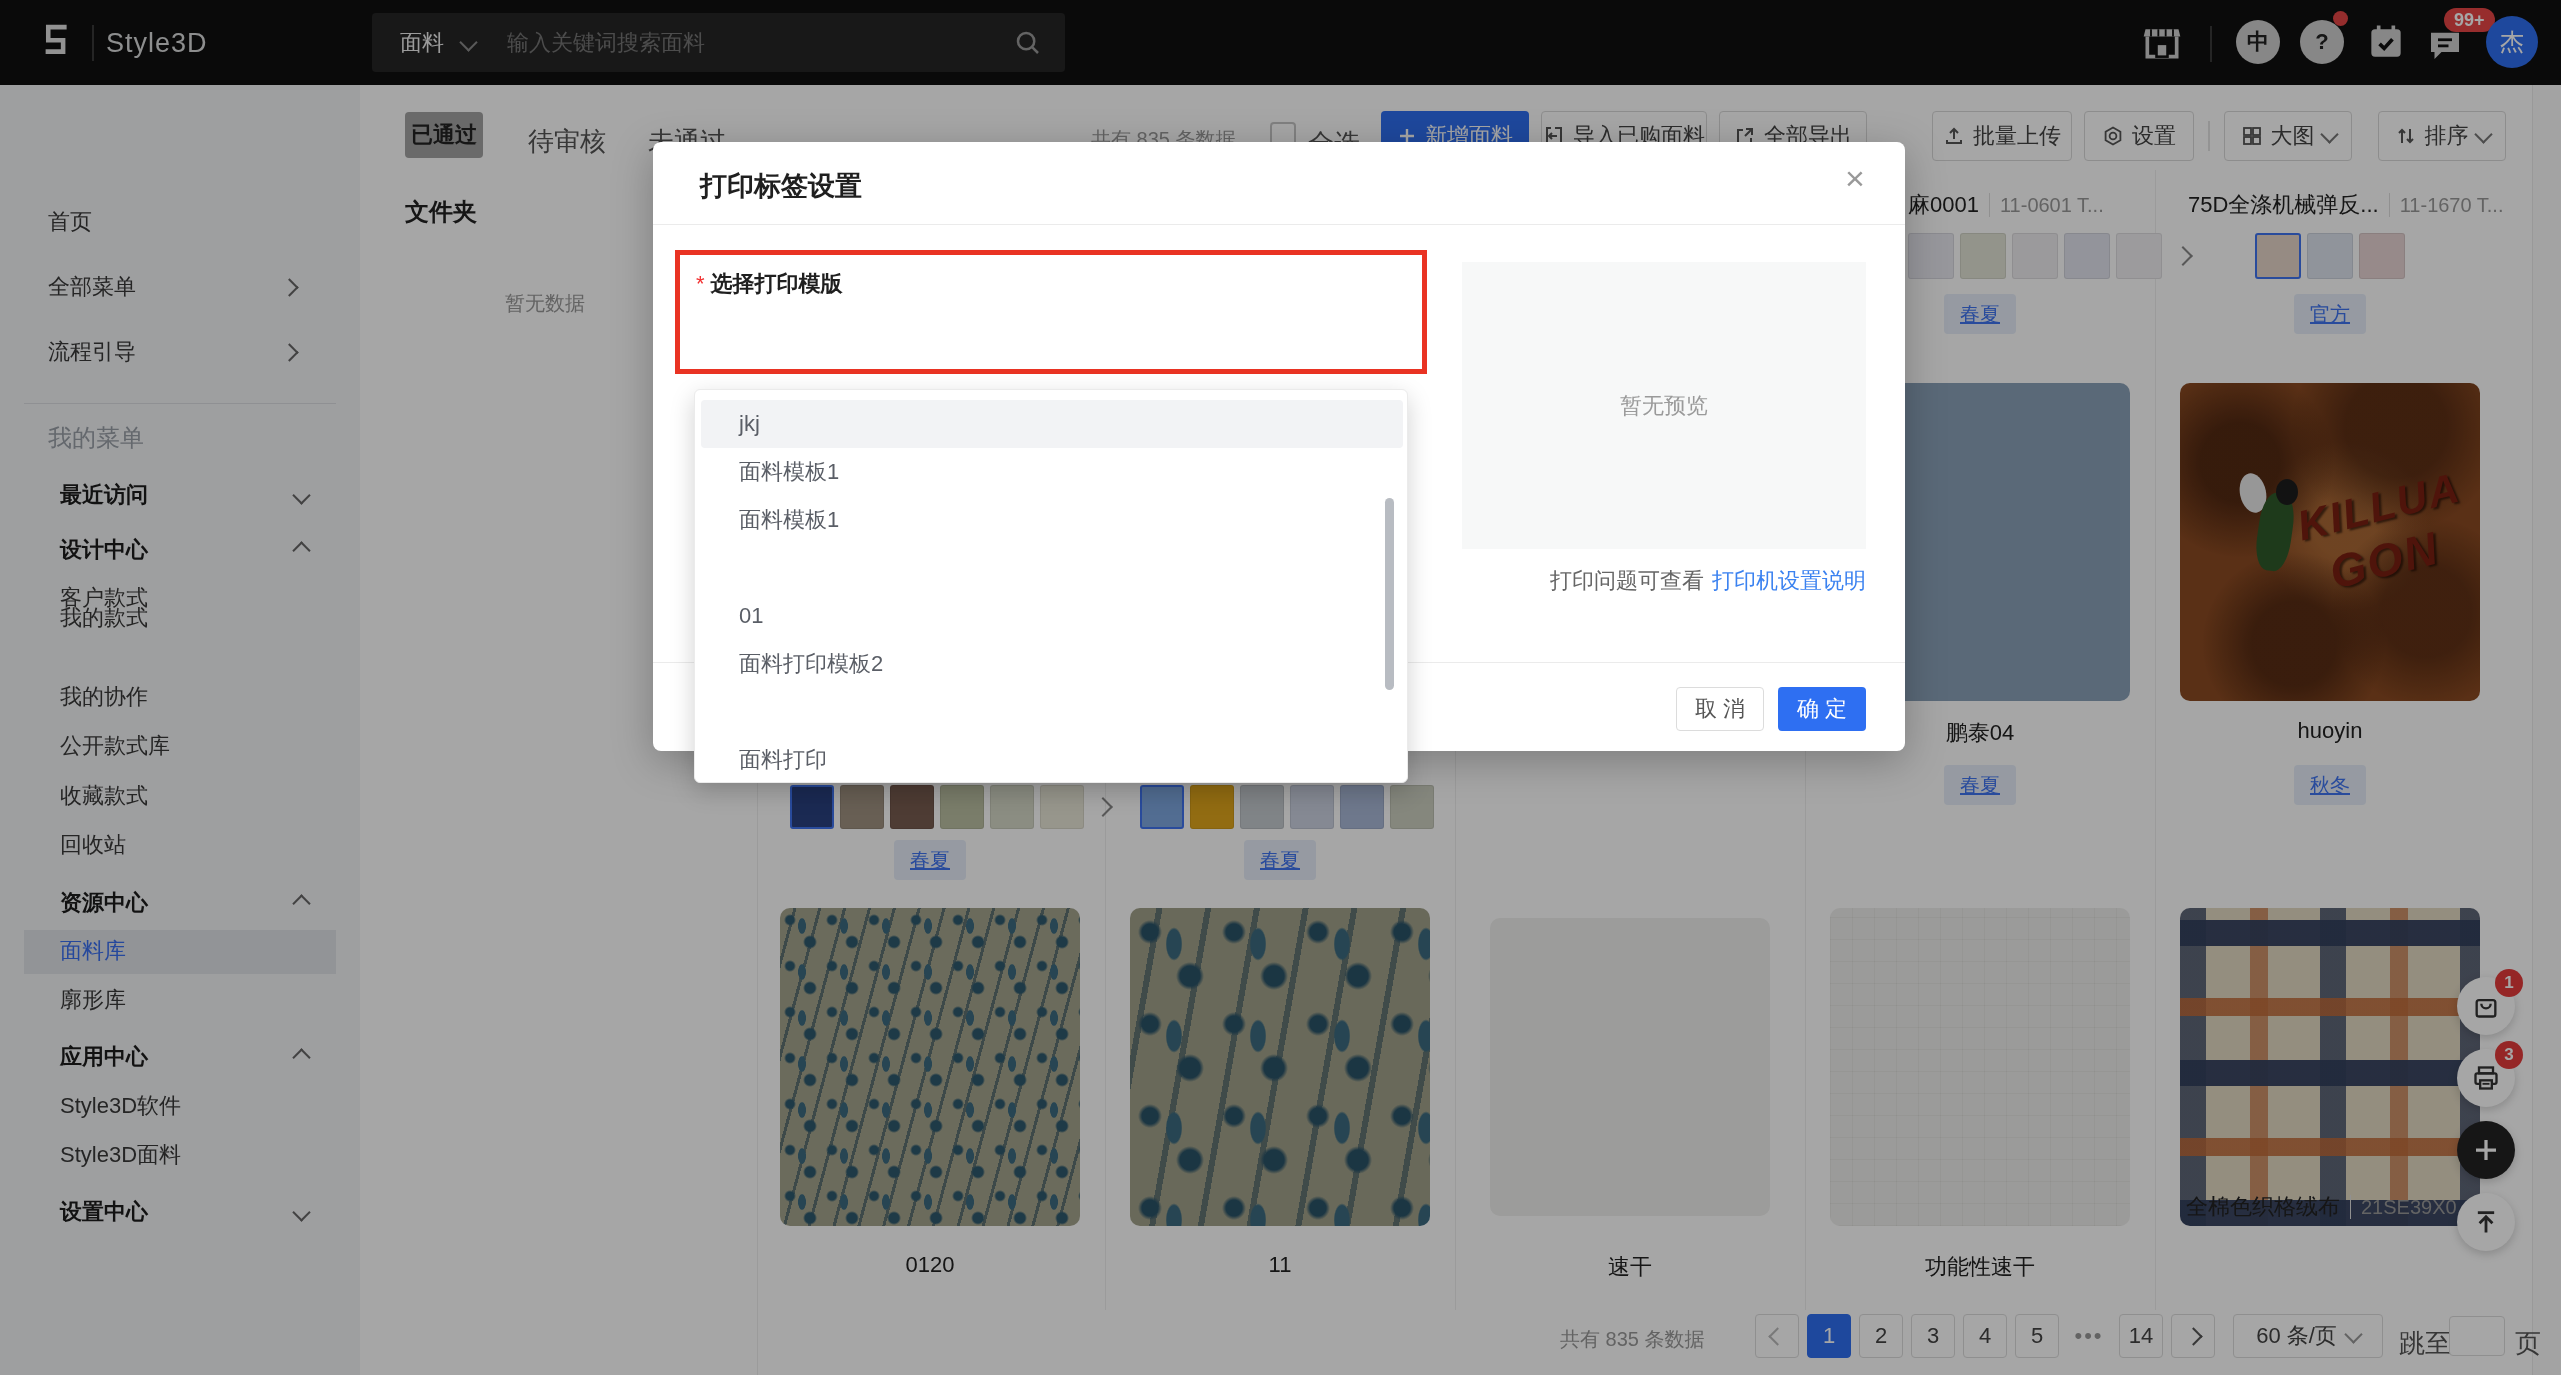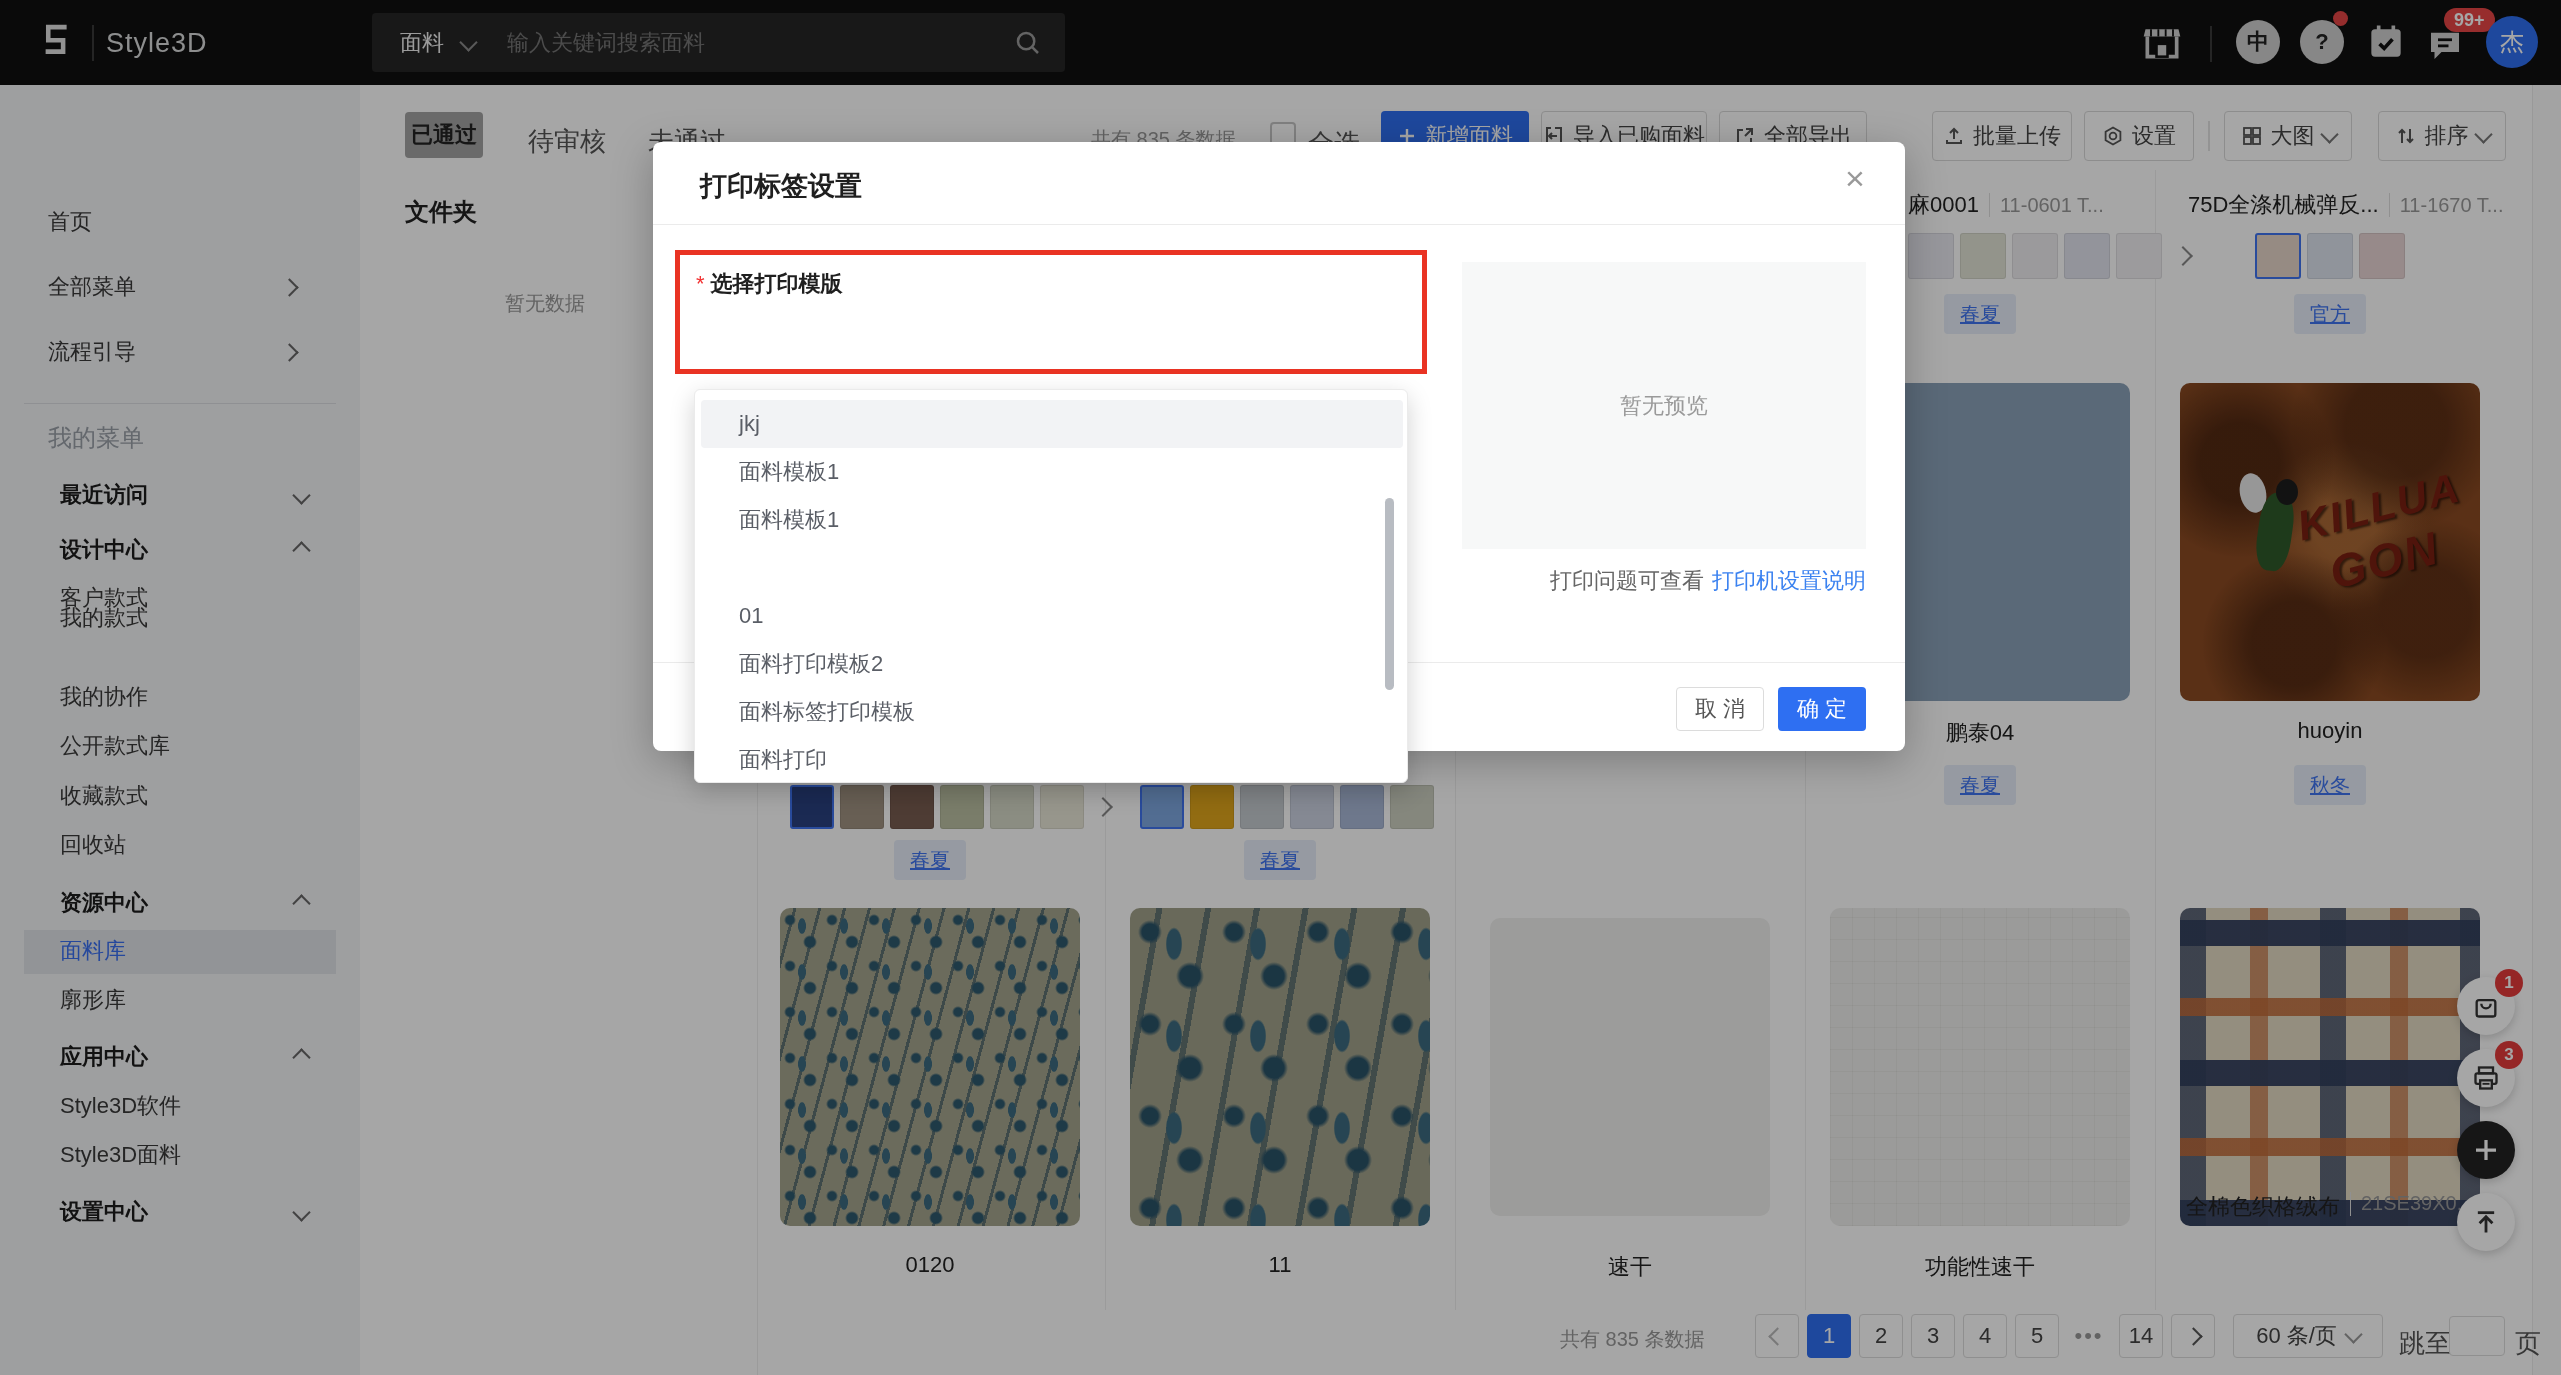--- a/index.html
+++ b/index.html
@@ -379,21 +379,21 @@
 
   <div class="abs fimg img-floral-sm" style="left:780px;top:908px;width:300px;height:318px;"></div>
   <div class="abs fimg img-floral-lg" style="left:1130px;top:908px;width:300px;height:318px;"></div>
   <div class="abs fimg img-plain" style="left:1490px;top:918px;width:280px;height:298px;"></div>
   <div class="abs fimg img-grid" style="left:1830px;top:908px;width:300px;height:318px;"></div>
   <div class="abs fimg img-plaid" style="left:2180px;top:908px;width:300px;height:318px;"></div>
   <div class="abs cardname" style="left:780px;top:1252px;width:300px;text-align:center;">0120</div>
   <div class="abs cardname" style="left:1130px;top:1252px;width:300px;text-align:center;">11</div>
   <div class="abs cardname" style="left:1480px;top:1252px;width:300px;text-align:center;">速干</div>
   <div class="abs cardname" style="left:1830px;top:1252px;width:300px;text-align:center;">功能性速干</div>
-  <div class="abs" style="left:2186px;top:1192px;display:flex;">
+  <div class="abs" style="left:2186px;top:1192px;display:flex;align-items:center;">
     <span class="cardname">全棉色织格绒布</span>
     <span class="namesep"></span>
     <span class="cardcode">21SE39X0...</span>
   </div>
 
   <div class="abs muted" style="left:1560px;top:1326px;font-size:20px;">共有 835 条数据</div>
   <div class="abs pg" style="left:1755px;top:1314px;">
       <i class="chev" style="transform:rotate(135deg);border-color:#bbb;"></i>
     </div>
   <div class="abs pg active" style="left:1807px;top:1314px;">1</div>
@@ -468,18 +468,17 @@
     <div class="mbtn cancel" style="left:1023px;top:545px;">取 消</div>
     <div class="mbtn ok" style="left:1125px;top:545px;">确 定</div>
   </div>
 
   <div class="abs dropdown">
     <div class="opt hover" style="top:10px;">jkj</div>
     <div class="opt" style="top:58px;">面料模板1</div>
     <div class="opt" style="top:106px;">面料模板1</div>
     <div class="opt" style="top:202px;">01</div>
     <div class="opt" style="top:250px;">面料打印模板2</div>
-    <div class="opt" style="top:298px;">面料标签打印模板</div>
     <div class="opt" style="top:346px;">面料打印</div>
     <div class="sthumb"></div>
   </div>
 
 </div>
 
 </body></html>

